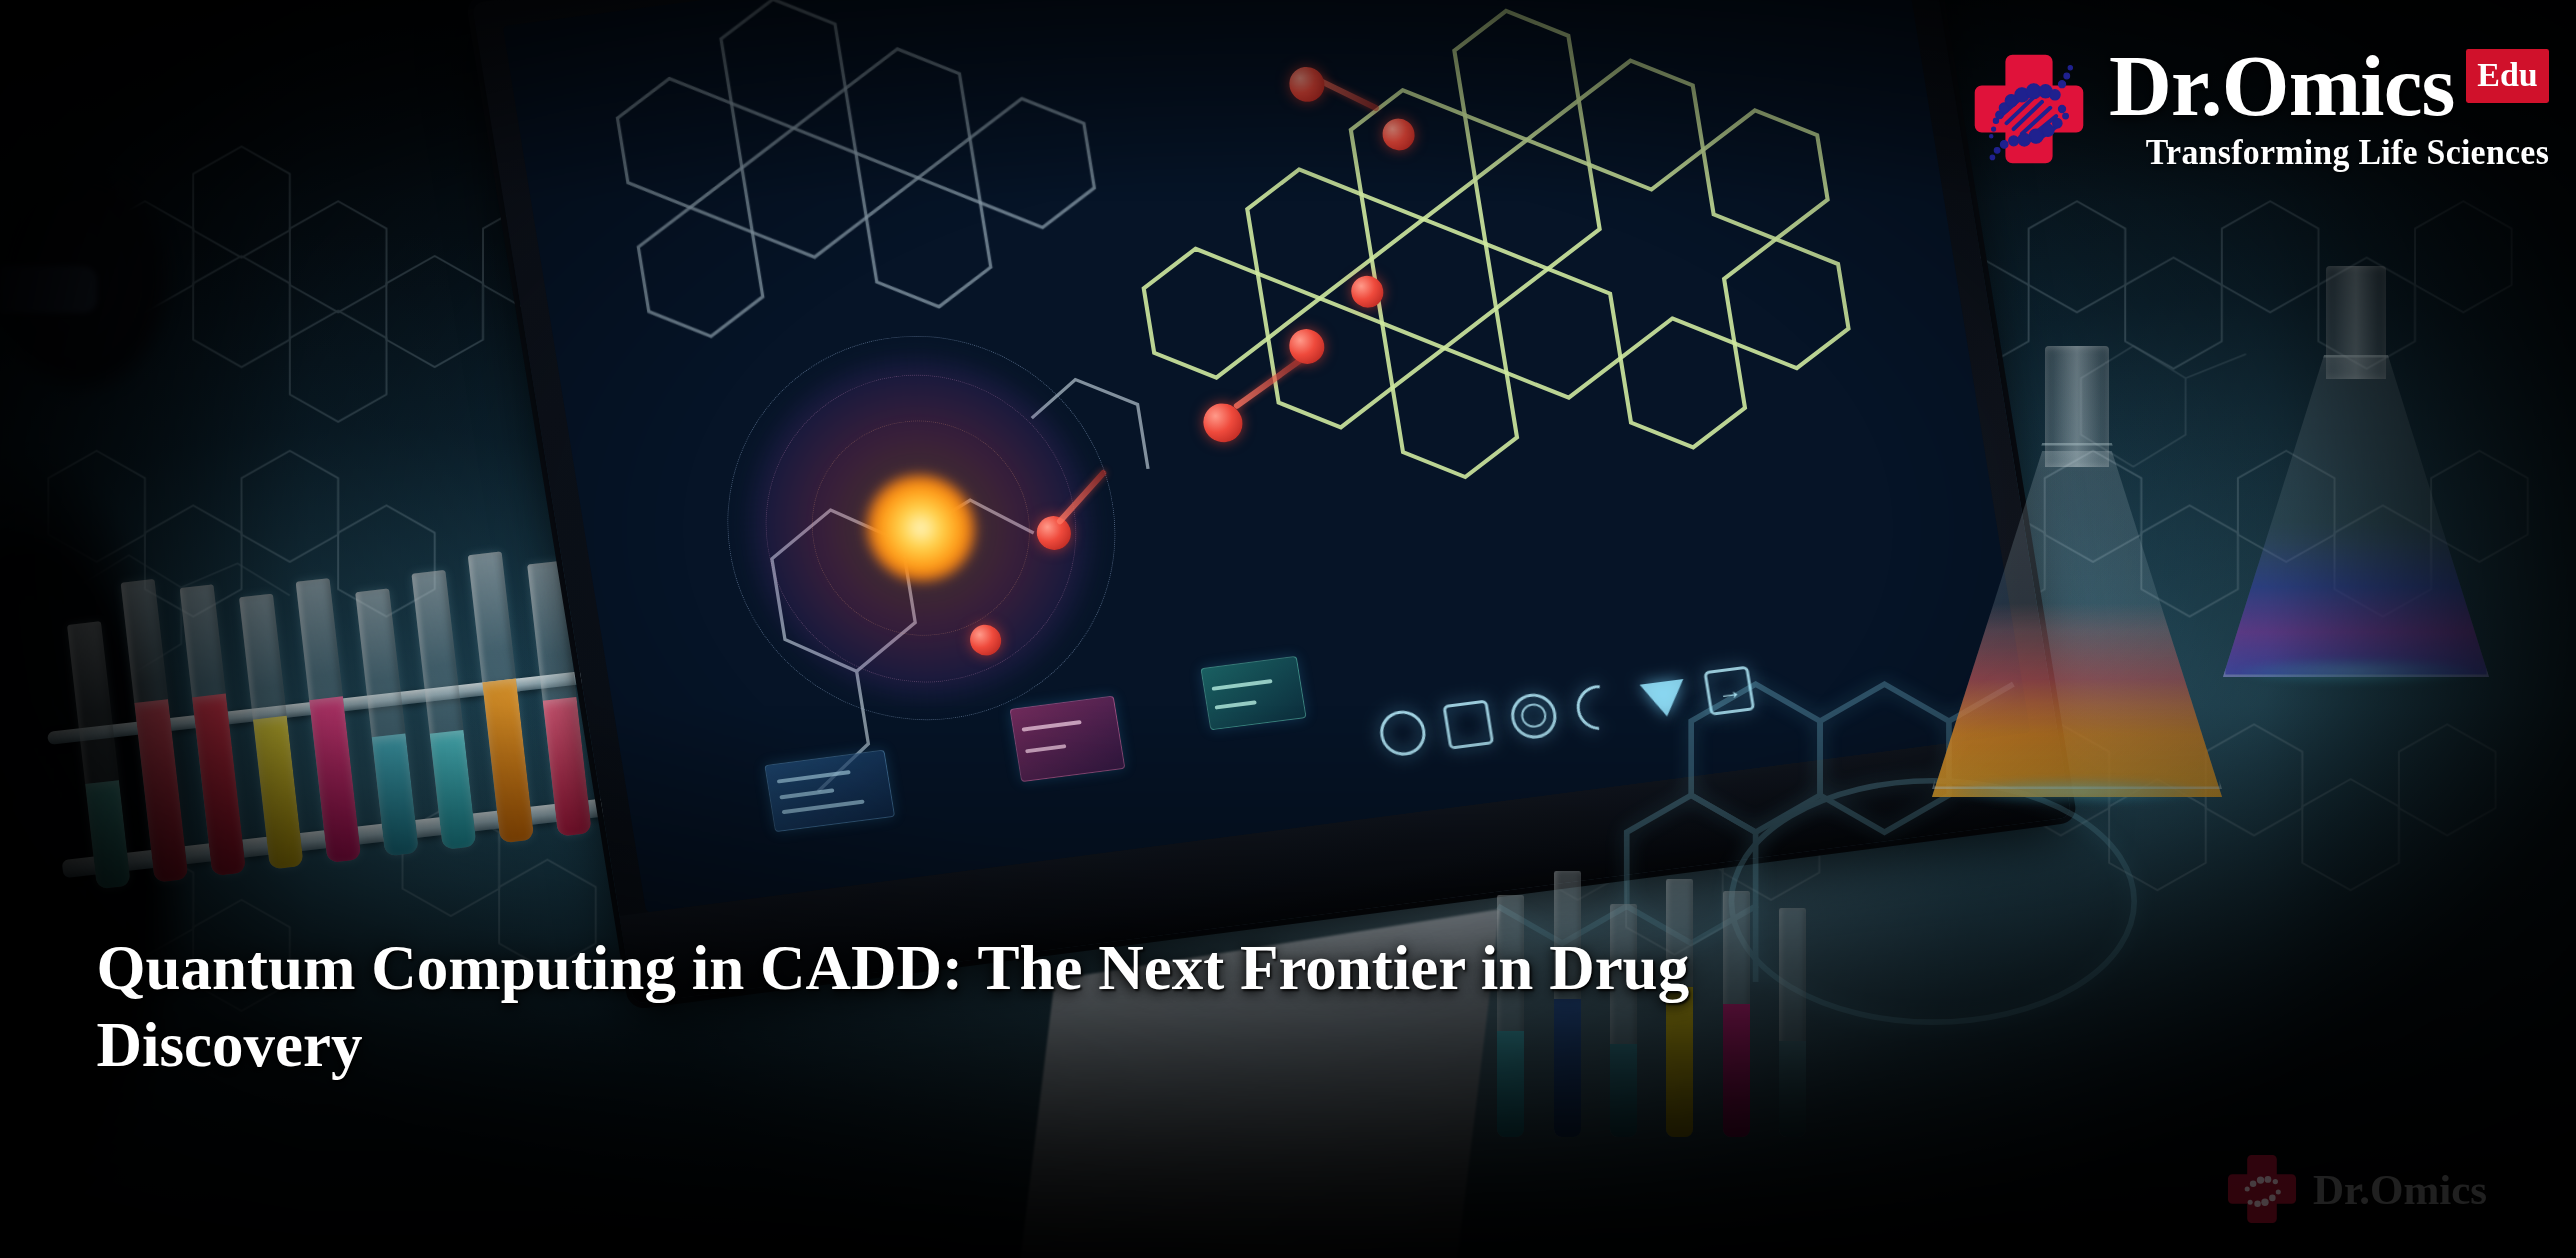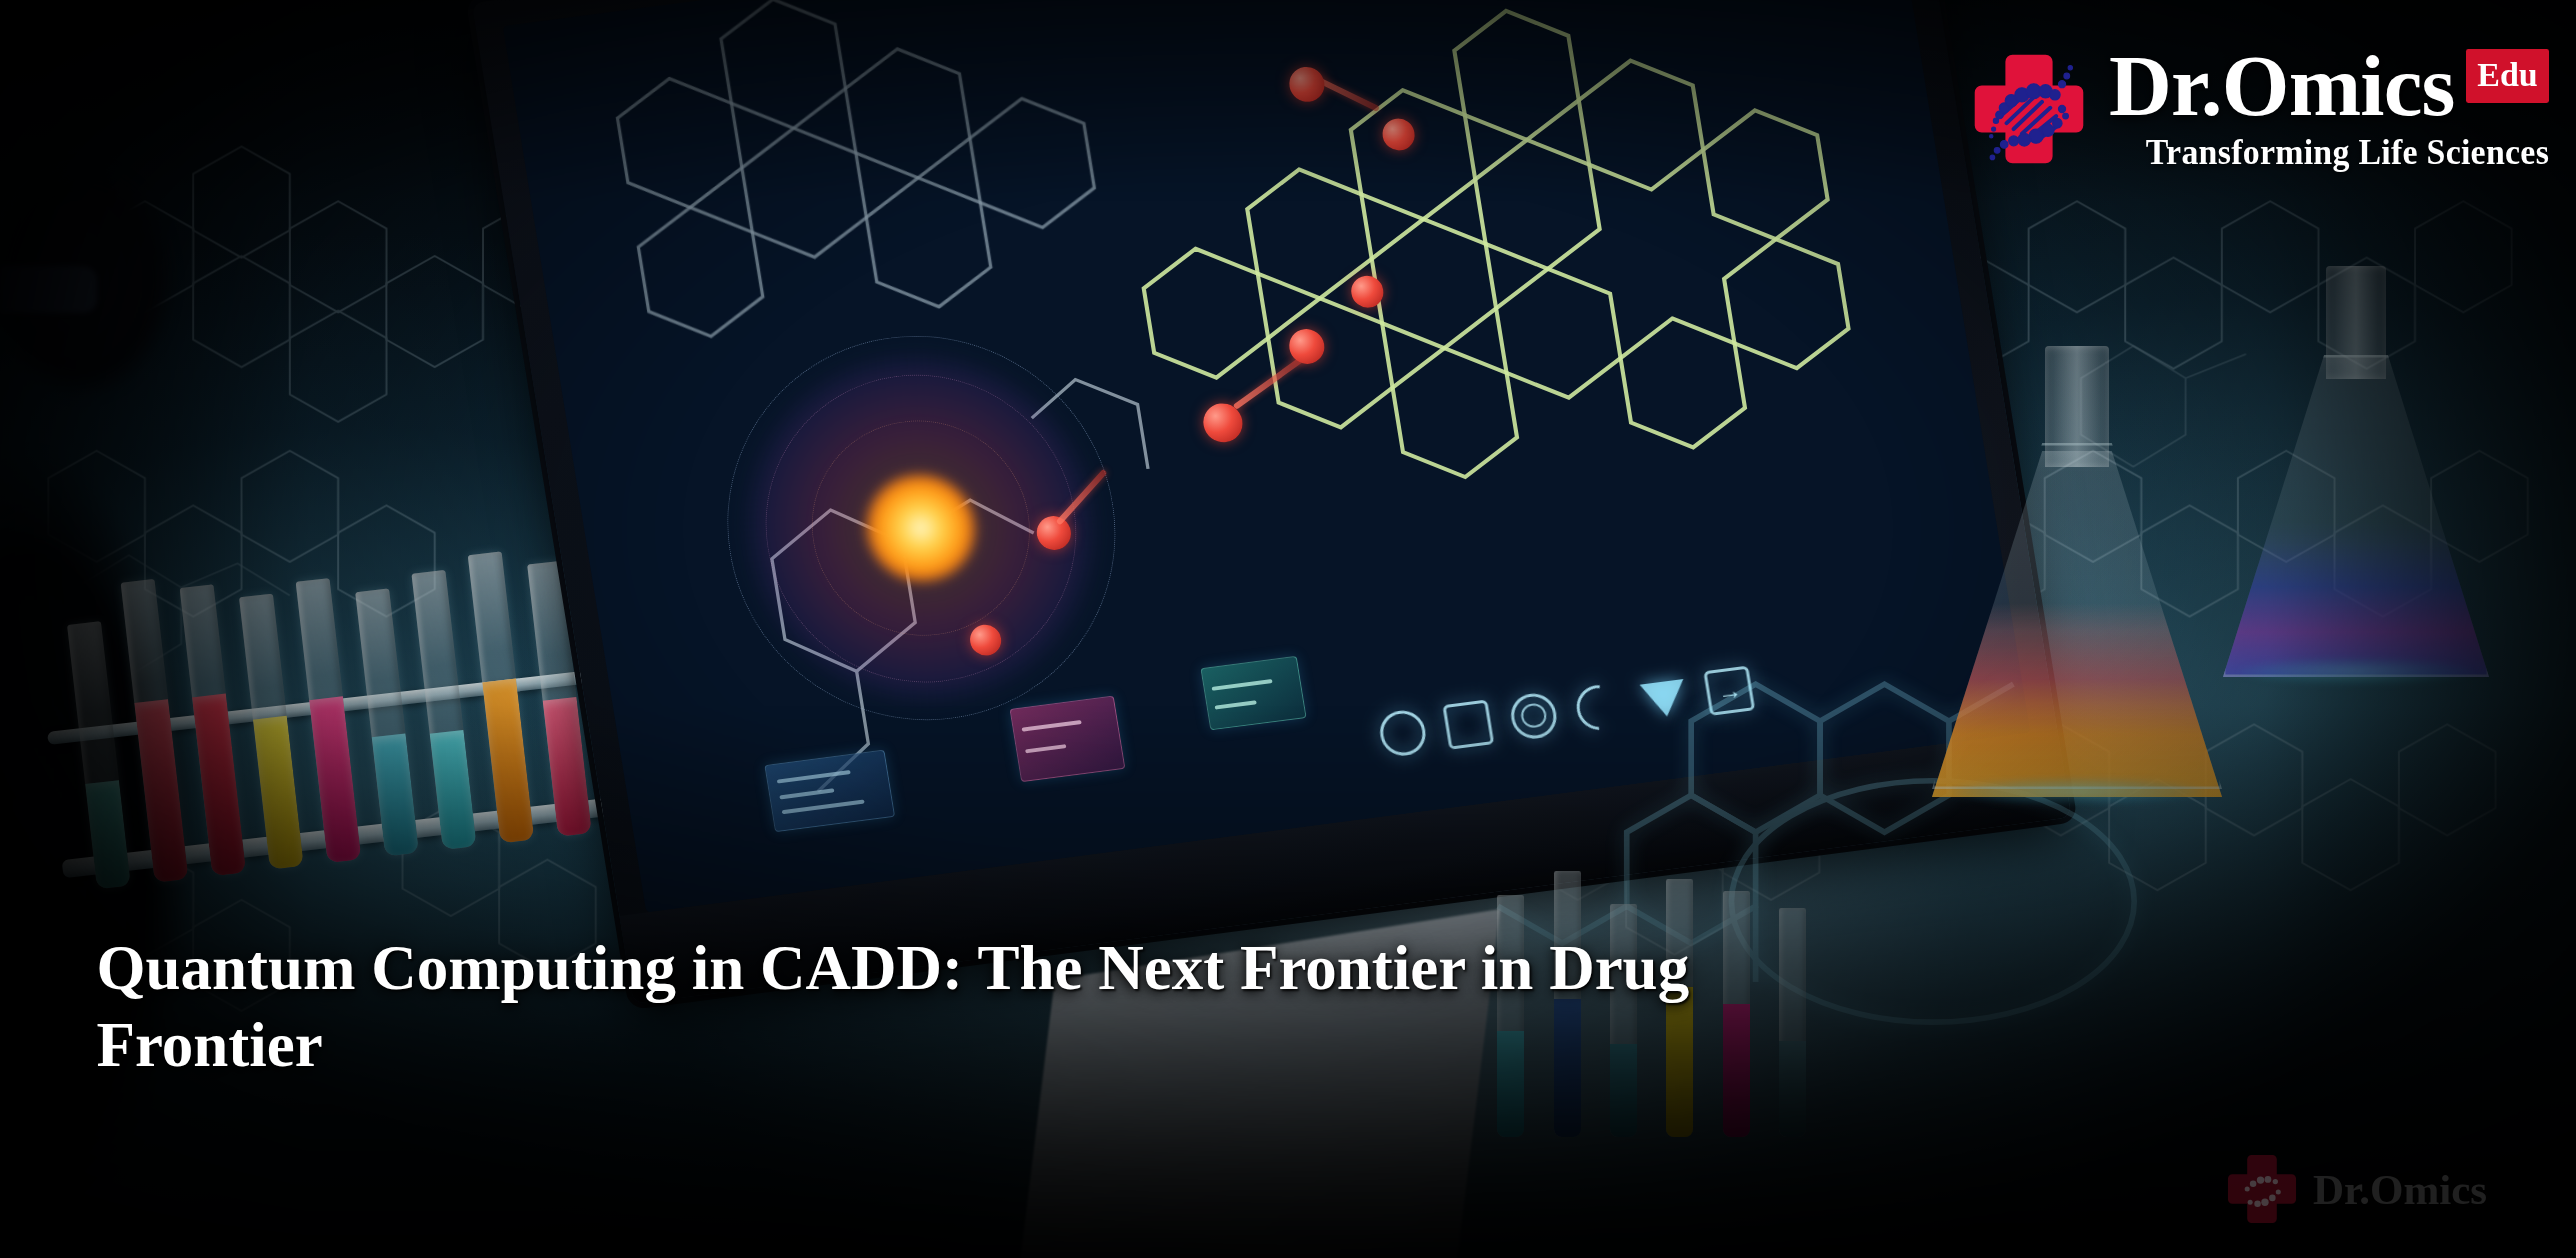--- a/index.html
+++ b/index.html
@@ -516,21 +516,21 @@
       <div class="logo-line1">
         <span class="logo-name">Dr.Omics</span>
         <span class="logo-edu">Edu</span>
       </div>
       <div class="logo-tag">Transforming Life Sciences</div>
     </div>
   </div>
 
   <h1 class="title">
     <span>Quantum Computing in CADD: The Next Frontier in Drug</span><br>
-    <span>Frontier</span>
+    <span>Discovery</span>
   </h1>
 
   <div class="watermark">
     <div class="wm-cross">
       <svg viewBox="0 0 100 100">
         <path d="M36 4 h28 a6 6 0 0 1 6 6 v20 h20 a6 6 0 0 1 6 6 v28 a6 6 0 0 1 -6 6 h-20 v20 a6 6 0 0 1 -6 6 h-28 a6 6 0 0 1 -6 -6 v-20 h-20 a6 6 0 0 1 -6 -6 v-28 a6 6 0 0 1 6 -6 h20 v-20 a6 6 0 0 1 6 -6 z" fill="#9c0e28"></path>
         <g fill="#e9c6cf">
           <circle cx="30" cy="50" r="3.4"></circle>
             <circle cx="38" cy="43" r="4.4"></circle>
           <circle cx="48" cy="38" r="5.0"></circle>

